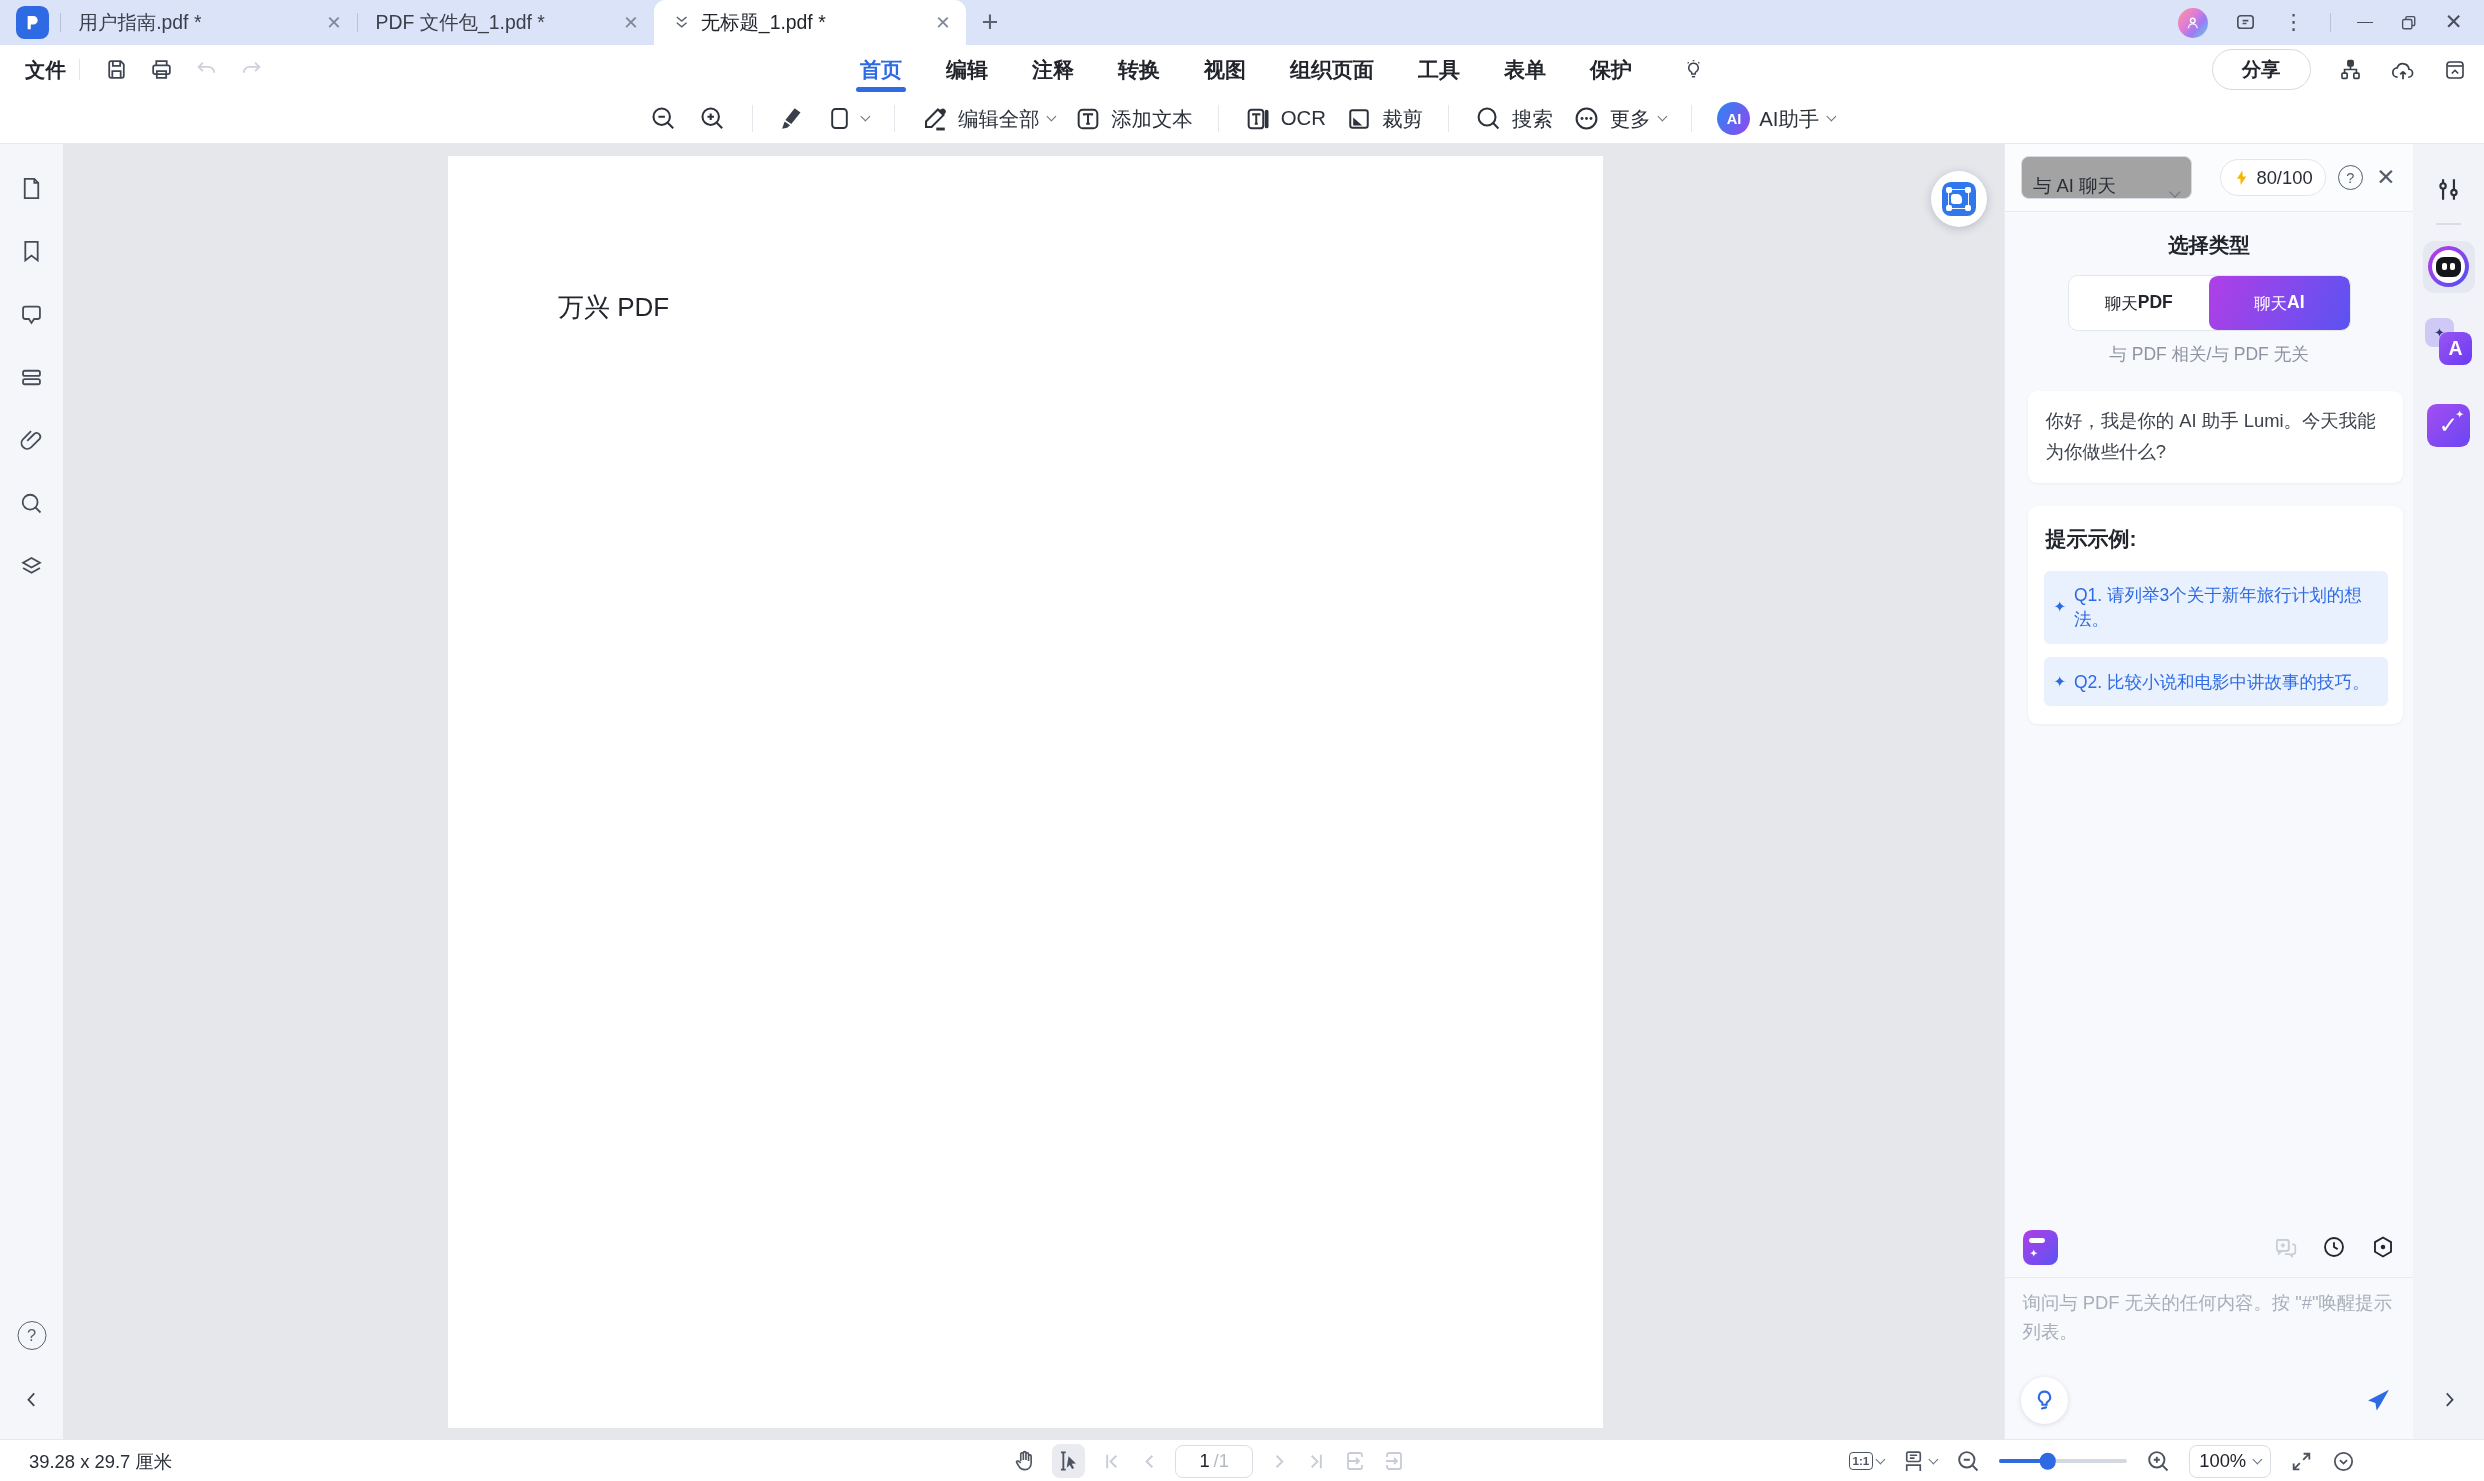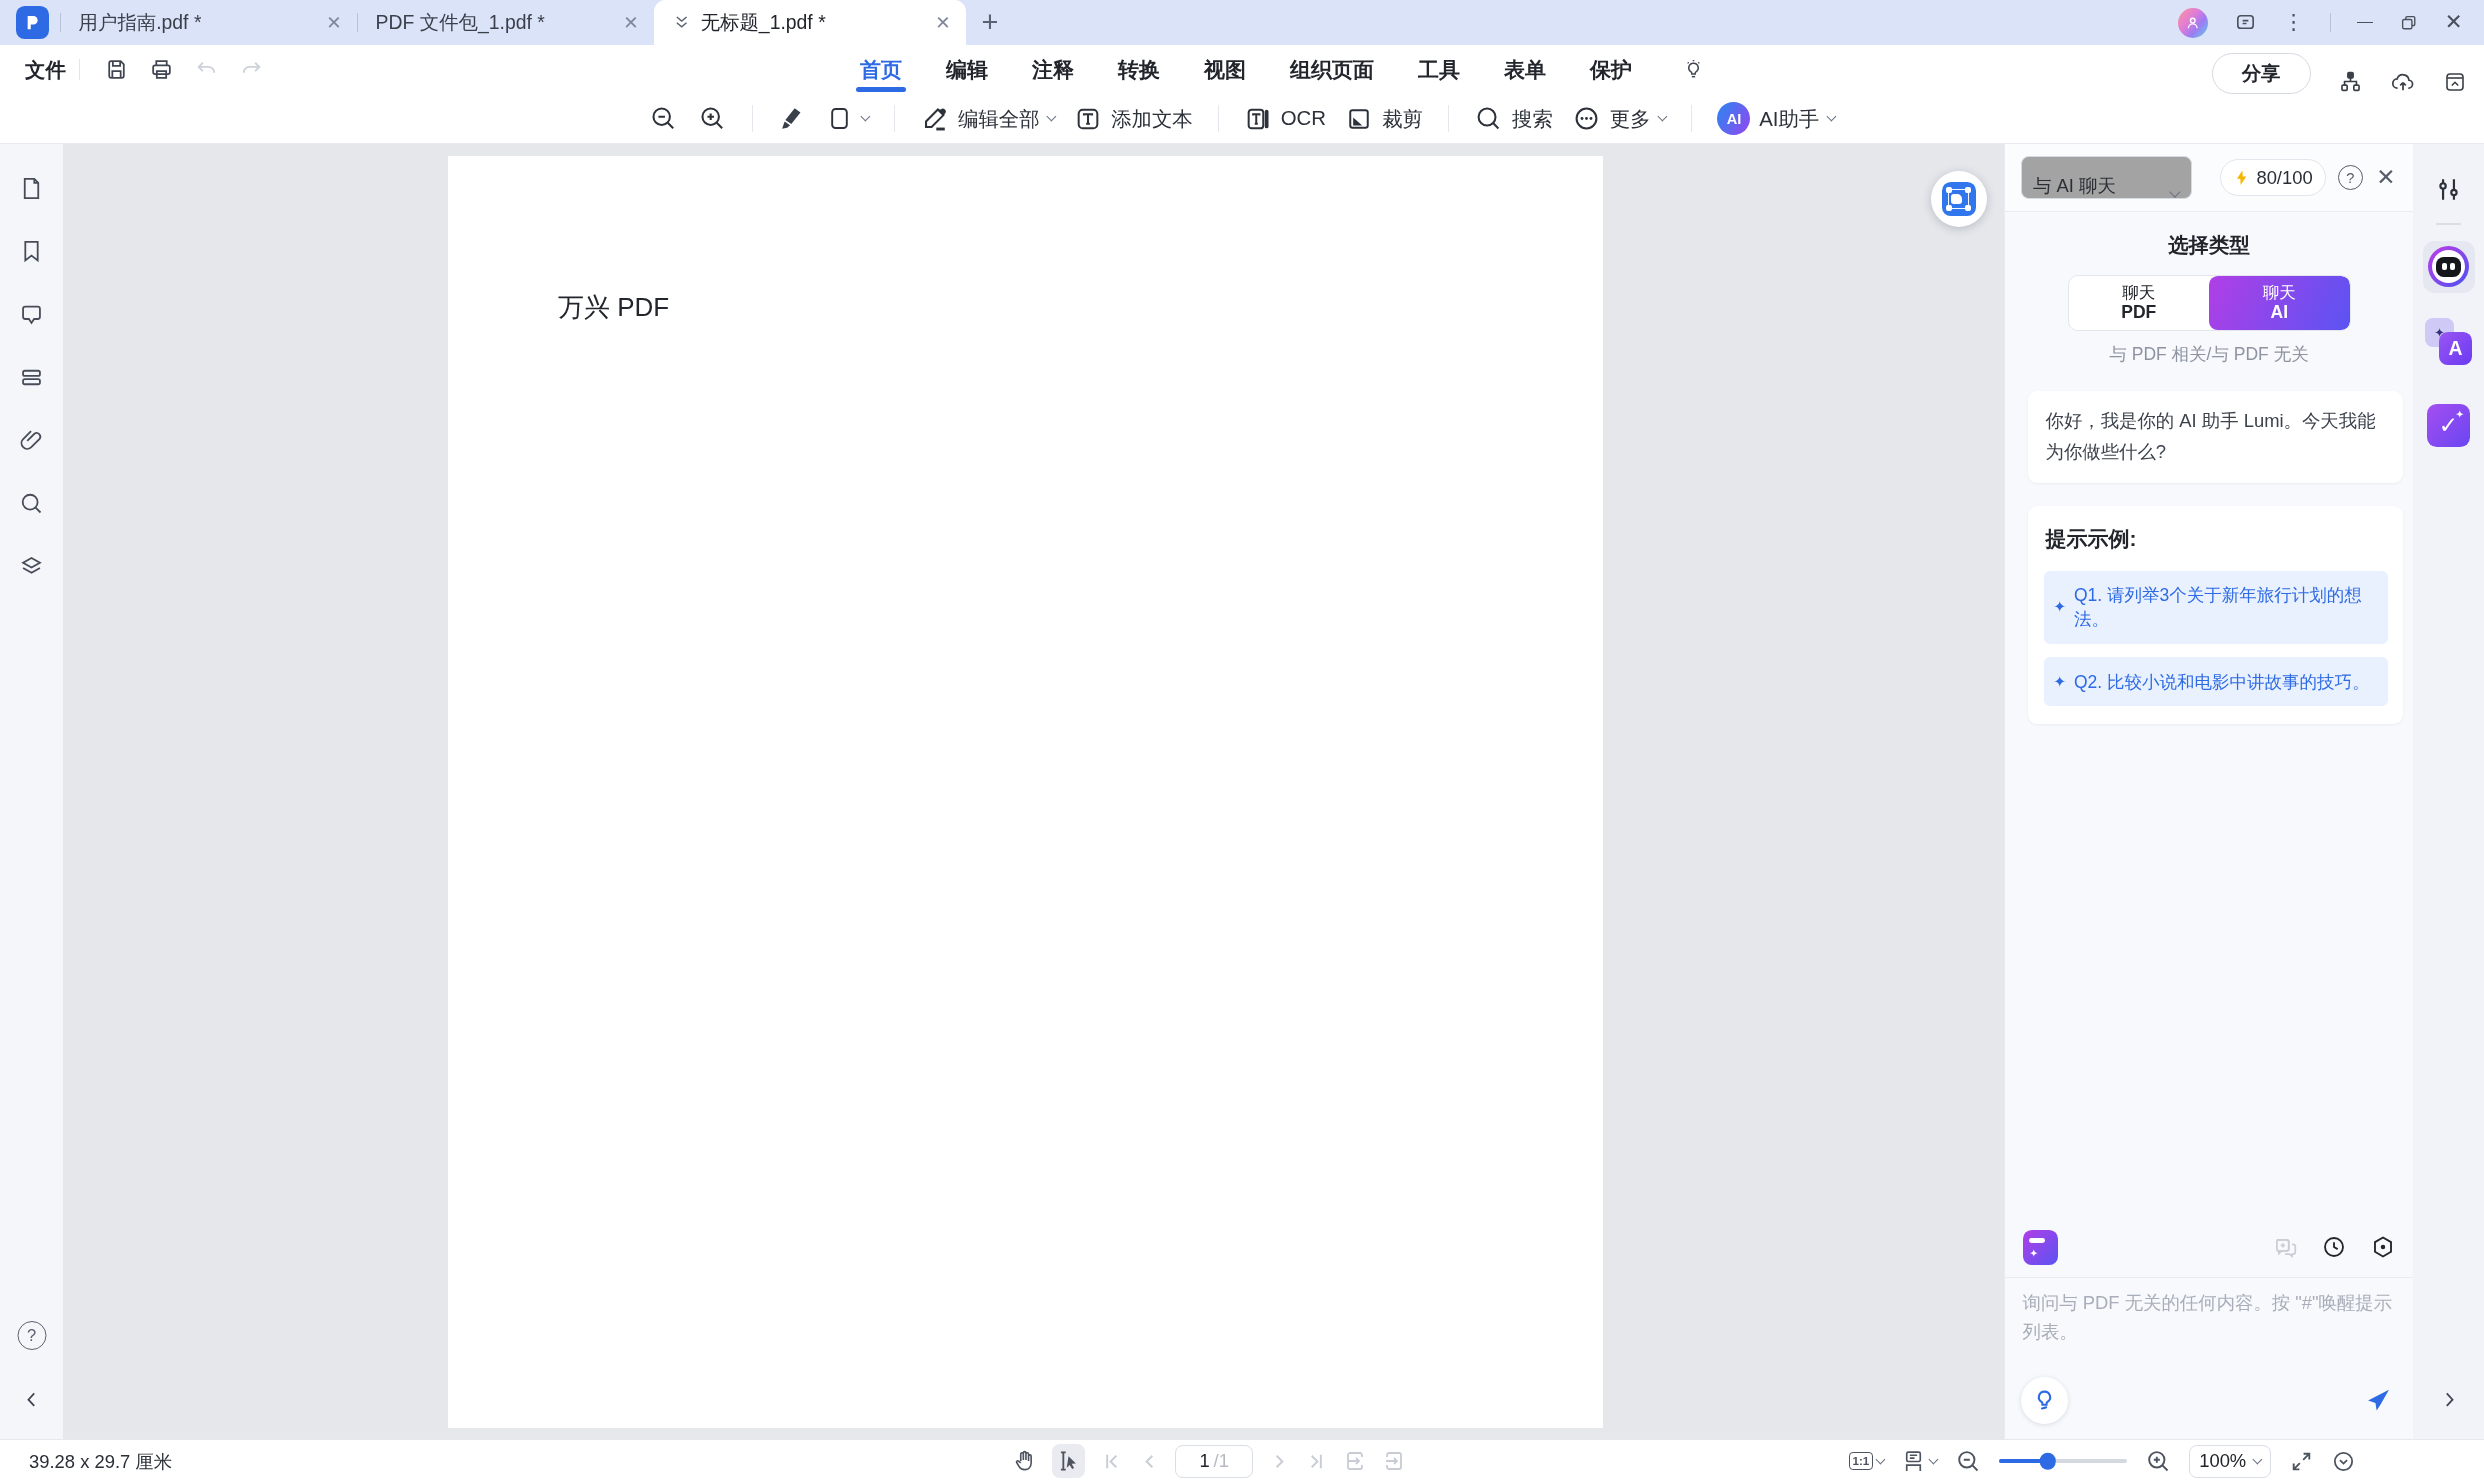--- a/index.html
+++ b/index.html
@@ -28,21 +28,21 @@
   .menubar{flex:0 0 49px;background:#fff;display:flex;align-items:center;position:relative}
   .file-label{margin-left:25px;font-size:20.4px;font-weight:700;color:#22252c}
   .mb-sep{width:1px;height:21.3px;background:#e2e5ea;margin:0 13.6px}
   .mb-icon{width:45px;display:flex;justify-content:center;color:#3f4552}
   .mb-icon.disabled{color:#cdd1da}
   .menu-tabs{position:absolute;left:860px;top:0;height:49px;display:flex;align-items:center;gap:44px}
   .mtab{font-size:21px;font-weight:700;color:#22252c;position:relative;height:49px;display:flex;align-items:center}
   .mtab.active{color:#2d6ae4}
   .mtab.active::after{content:"";position:absolute;left:-3.9px;right:-3.9px;bottom:1.9px;height:4.9px;border-radius:2.9px;background:#2d6ae4}
   .mb-bulb{margin-left:5.8px;color:#3f4552}
-  .menu-right{position:absolute;right:17.5px;top:0;height:49px;display:flex;align-items:flex-end;gap:27px}
+  .menu-right{position:absolute;right:17.5px;top:0;height:49px;display:flex;align-items:center;gap:27px}
   .share-btn{border:1px solid #d5d9e1;border-radius:21.3px;padding:5.8px 29px;font-size:19.4px;font-weight:700;color:#22252c;background:#fff}
   .mr-icon{color:#3a4048}
 
   
   .toolbar{flex:0 0 50px;background:#fff;border-bottom:1px solid #e8eaef;display:flex;align-items:center;justify-content:center;gap:19.4px}
   .t-sep{width:1px;height:27px;background:#e4e7ec;margin:0 5.8px}
   .t-btn{display:flex;align-items:center;gap:8.7px;color:#2c313a;font-size:20.4px}
   .t-btn .ti{color:#2c313a}
   .cv{display:inline-block;width:7.8px;height:7.8px;border-right:1.9px solid #6a7280;border-bottom:1.9px solid #6a7280;transform:rotate(45deg);position:relative;top:-1.9px}
   .cv.sm{width:6.8px;height:6.8px}
@@ -68,21 +68,21 @@
   
   .panel{flex:0 0 409px;background:#f7f9fc;border-left:1px solid #e8ebf2;display:flex;flex-direction:column;position:relative}
   .panel-head{flex:0 0 68px;display:flex;align-items:center;padding:0 15.5px;border-bottom:1px solid #e8ebf2;gap:11.6px;background:#fbfcfe}
   .mode-select{width:171px;height:43px;border:1px solid #d6dae2;border-radius:7.8px;background:#a3a3a3;display:flex;align-items:flex-end;padding:0 11.6px;font-size:18.4px;color:#2a2e36}
   .mode-select .cv{margin-left:auto}
   .credits{margin-left:auto;height:37px;border:1px solid #e2e5ec;background:#fff;border-radius:18.4px;display:flex;align-items:center;padding:0 12.6px;font-size:18.4px;gap:5.8px;color:#2a2e36}
   .q-circle{width:25px;height:25px;border:1.6px solid #565d68;border-radius:50%;display:flex;align-items:center;justify-content:center;font-size:14.6px;color:#565d68}
   .panel-x{font-size:23px;color:#565d68;padding:0 1.9px}
   .sec-title{margin-top:19.4px;text-align:center;font-size:20.4px;font-weight:700;color:#22252c}
   .toggle{margin:15.5px auto 0;width:283px;height:56px;border:1px solid #e3e6ed;border-radius:9.7px;background:#fff;display:flex;overflow:hidden}
-  .tg{flex:1;display:flex;flex-direction:column;align-items:center;justify-content:center;font-size:16.5px;line-height:1.25;color:#22252c}
+  .tg{flex:1;display:flex;flex-direction:row;align-items:center;justify-content:center;font-size:16.5px;line-height:1.25;color:#22252c}
   .tg b{font-size:17.5px}
   .tg.on{background:linear-gradient(115deg,#b03fe6 0%,#5b53f2 100%);border-radius:8.7px;color:#fff}
   .tg-caption{margin-top:11px;text-align:center;font-size:17.5px;color:#8d93a0}
   .cards{padding:25px 9.7px 0 23px;display:flex;flex-direction:column}
   .card{background:#fff;border-radius:9.7px;box-shadow:0 1px 2.9px rgba(30,40,80,.06)}
   .card.greet{padding:15.5px 17.5px;font-size:18.4px;line-height:1.65;color:#3c424c}
   .card.examples{margin-top:23px;padding:19.4px 15.5px 17.5px}
   .ex-title{font-size:21px;font-weight:700;color:#22252c;margin-bottom:17.5px;padding-left:1.9px}
   .chip{background:#e9f1fe;border-radius:5.8px;padding:12.6px 9.7px;display:flex;align-items:center;gap:7.8px;font-size:17.5px;color:#2d6ae4}
   .chip + .chip{margin-top:13.6px}

